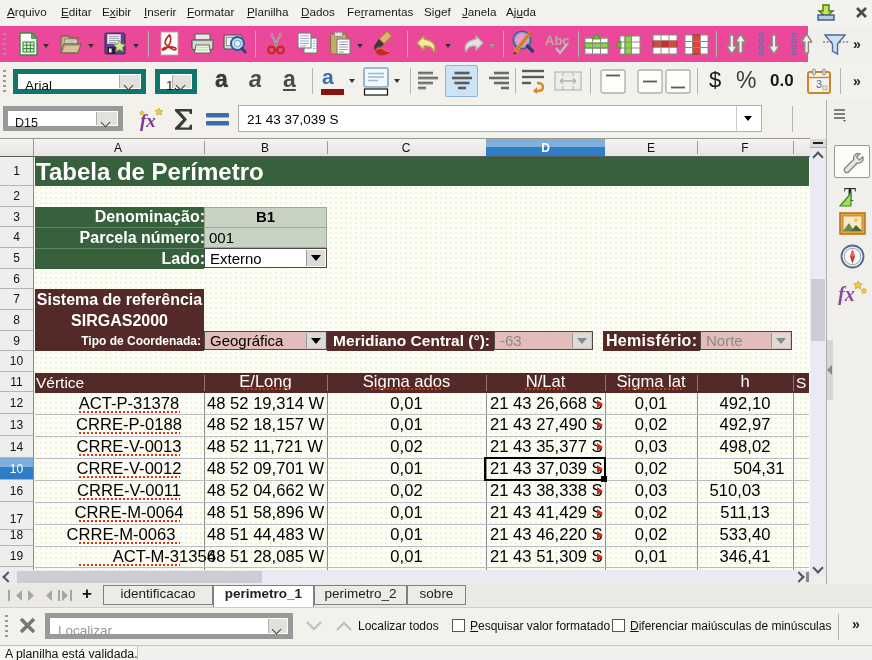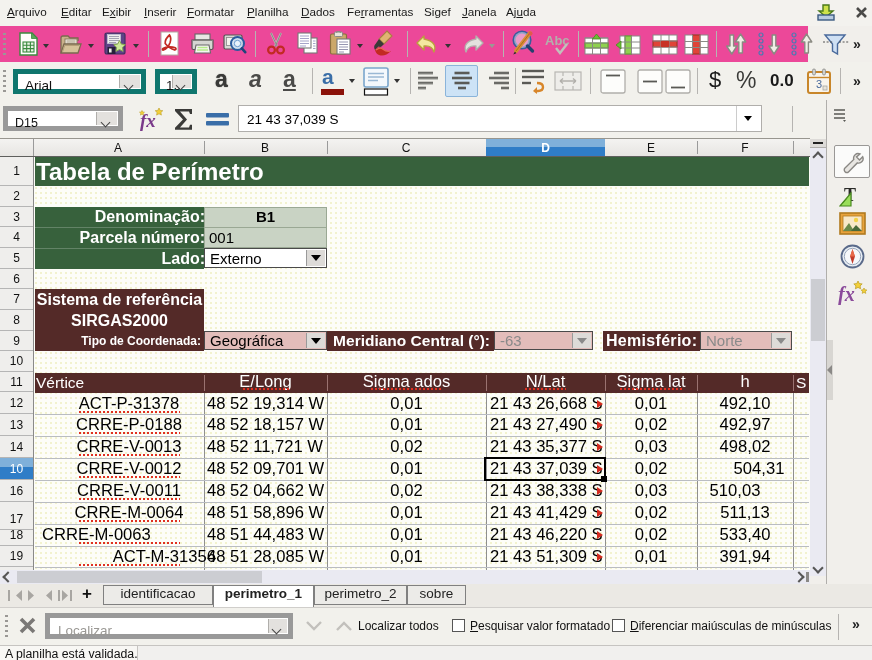--- a/index.html
+++ b/index.html
@@ -536,35 +536,35 @@
   <div class="cell" style="left:687px;top:323px;width:96px;height:22px;line-height:22px;text-align:center;">510,03</div>
   <div class="redwave" style="left:79px;top:341px;width:101px;"></div>
   <div class="cell" style="left:42px;top:345px;width:174px;height:22px;line-height:22px;text-align:center;">CRRE-M-0064</div>
   <div class="cell" style="left:207px;top:345px;height:22px;line-height:22px;">48 51 58,896 W</div>
   <div class="cell" style="left:327px;top:345px;width:159px;height:22px;line-height:22px;text-align:center;">0,01</div>
   <div class="cell" style="left:490px;top:345px;width:115px;height:22px;line-height:22px;overflow:hidden;">21 43 41,429 S</div>
   <div class="redarr" style="left:597px;top:352px;"></div>
   <div class="cell" style="left:605px;top:345px;width:92px;height:22px;line-height:22px;text-align:center;">0,02</div>
   <div class="cell" style="left:697px;top:345px;width:96px;height:22px;line-height:22px;text-align:center;">511,13</div>
   <div class="redwave" style="left:79px;top:363px;width:101px;"></div>
-  <div class="cell" style="left:42px;top:367px;width:174px;height:22px;line-height:22px;">CRRE-M-0063</div>
+  <div class="cell" style="left:34px;top:367px;width:174px;height:22px;line-height:22px;text-align:center;">CRRE-M-0063</div>
   <div class="cell" style="left:207px;top:367px;height:22px;line-height:22px;">48 51 44,483 W</div>
   <div class="cell" style="left:327px;top:367px;width:159px;height:22px;line-height:22px;text-align:center;">0,01</div>
   <div class="cell" style="left:490px;top:367px;width:115px;height:22px;line-height:22px;overflow:hidden;">21 43 46,220 S</div>
   <div class="redarr" style="left:597px;top:374px;"></div>
   <div class="cell" style="left:605px;top:367px;width:92px;height:22px;line-height:22px;text-align:center;">0,02</div>
   <div class="cell" style="left:697px;top:367px;width:96px;height:22px;line-height:22px;text-align:center;">533,40</div>
   <div class="redwave" style="left:79px;top:385px;width:101px;"></div>
   <div class="cell" style="left:42px;top:389px;width:174px;height:21px;line-height:21px;text-align:right;">ACT-M-31356</div>
   <div class="cell" style="left:207px;top:389px;height:21px;line-height:21px;">48 51 28,085 W</div>
   <div class="cell" style="left:327px;top:389px;width:159px;height:21px;line-height:21px;text-align:center;">0,01</div>
   <div class="cell" style="left:490px;top:389px;width:115px;height:21px;line-height:21px;overflow:hidden;">21 43 51,309 S</div>
   <div class="redarr" style="left:597px;top:396px;"></div>
   <div class="cell" style="left:605px;top:389px;width:92px;height:21px;line-height:21px;text-align:center;">0,01</div>
-  <div class="cell" style="left:697px;top:389px;width:96px;height:21px;line-height:21px;text-align:center;">391,94</div>
+  <div class="cell" style="left:697px;top:389px;width:96px;height:21px;line-height:21px;text-align:center;">346,41</div>
   <div class="redwave" style="left:79px;top:407px;width:101px;"></div>
   </div>
 
   <div class="abs" style="left:484px;top:300px;width:122px;height:24px;border:2px solid #000;"></div>
   <div class="abs" style="left:601px;top:319px;width:6px;height:6px;background:#000;"></div>
   <div id="rowhead">
   <div class="rhc" style="top:0px;height:29px;line-height:29px;">1</div>
   <div class="rhc" style="top:29px;height:21px;line-height:21px;">2</div>
   <div class="rhc" style="top:50px;height:20px;line-height:20px;">3</div>
   <div class="rhc" style="top:70px;height:21px;line-height:21px;">4</div>

